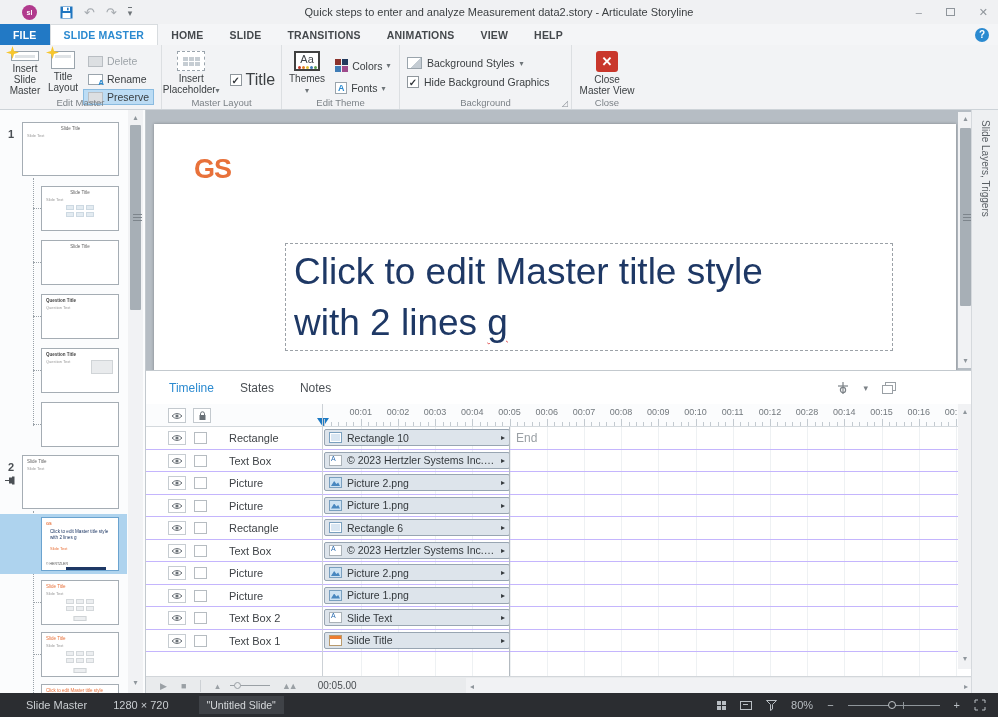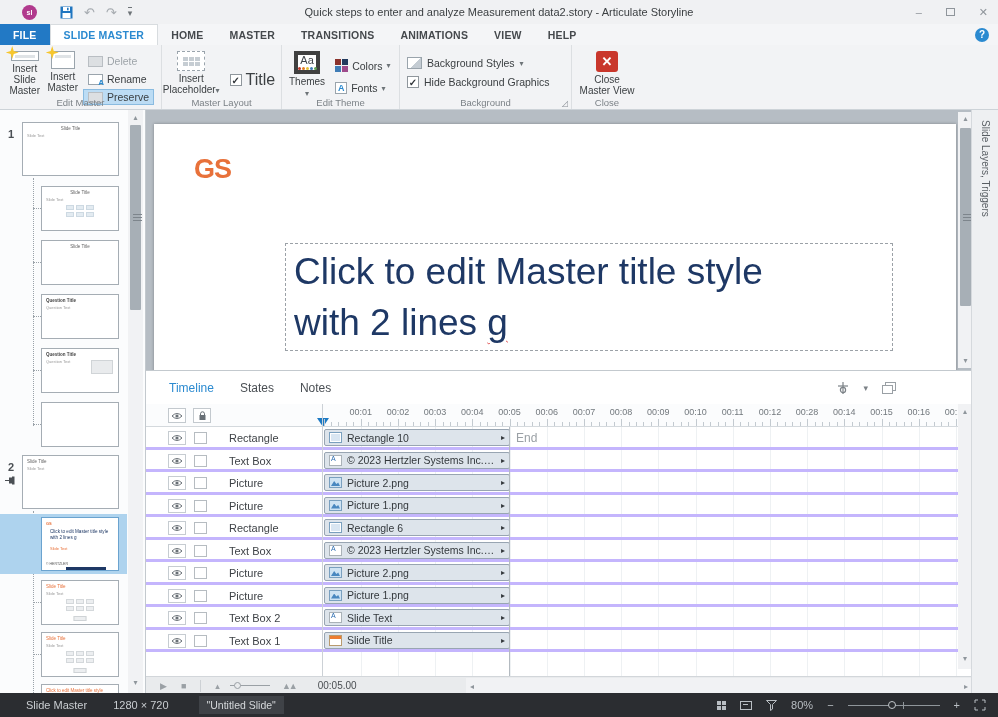--- a/index.html
+++ b/index.html
@@ -30,21 +30,21 @@
   .smallbtn.preserve{background:#bcdcf4;border:1px solid #8abbe0;}
   .mini-slide{width:15px;height:11px;background:#fff;border:1px solid #9aa4ac;position:relative;flex:none;}
   .mini-slide.gray{background:#dcdfe2;border-color:#b9bec3;}
   .mini-slide .a{position:absolute;right:-2px;bottom:-3px;color:#2b8ad0;font-size:8px;font-weight:bold;}
   .slide-ico{width:28px;height:20px;background:#fff;border:1px solid #9aa4ac;position:relative;}
   .slide-ico .inner{position:absolute;left:3px;top:3px;right:3px;height:3px;background:#dfe3e6;}
   .star{position:absolute;left:-6px;top:-6px;width:13px;height:13px;background:#f6c62e;clip-path:polygon(50% 0,62% 38%,100% 50%,62% 62%,50% 100%,38% 62%,0 50%,38% 38%);}
   .ph-ico{width:28px;height:20px;border:1px dashed #9aa4ac;background:#fff;display:flex;align-items:center;justify-content:center;}
   .ph-grid{display:grid;grid-template-columns:repeat(3,5px);gap:1px;}
   .ph-grid i{width:5px;height:4px;background:#c6cdd3;}
-  .themes-ico{width:26px;height:23px;border:4px solid #404040;background:#fff;display:flex;flex-direction:column;align-items:center;justify-content:center;gap:1px;}
+  .themes-ico{width:26px;height:23px;border:2px solid #404040;background:#fff;display:flex;flex-direction:column;align-items:center;justify-content:center;gap:1px;}
   .themes-ico .aa{font-size:11px;color:#3f4449;line-height:11px;}
   .dots{display:flex;gap:1px;}
   .dots i{width:3px;height:3px;border-radius:50%;}
   .colors-ico{width:13px;height:13px;display:grid;grid-template-columns:6px 6px;grid-template-rows:6px 6px;gap:1px;flex:none;}
   .fonts-ico{width:12px;height:12px;border:1px solid #9aa4ac;background:#fff;color:#2b8ad0;font-size:9px;font-weight:bold;text-align:center;line-height:11px;flex:none;}
   .bg-ico{width:15px;height:12px;border:1px solid #9aa4ac;background:linear-gradient(135deg,#fff 55%,#c4ccd3 55%);flex:none;}
   .cb{width:12px;height:12px;border:1px solid #8f969c;background:#fff;color:#2f3338;font-size:10px;font-weight:bold;line-height:11px;text-align:center;flex:none;}
   .close-ico{width:22px;height:22px;border-radius:3px;background:#c9372c;color:#fff;font-size:13px;font-weight:bold;display:flex;align-items:center;justify-content:center;}
   .caret{font-size:8px;color:#6e7478;}
   .launcher{position:absolute;right:3px;bottom:1px;font-size:8px;color:#8a9096;}
@@ -94,21 +94,21 @@
   .tl-ruler{position:absolute;left:0;top:33px;width:812px;height:23px;background:#fbfcfd;border-bottom:1px solid #d4d9dd;overflow:hidden;}
   .rlabel{position:absolute;top:3px;width:36px;text-align:center;font-size:9px;color:#72787d;}
   .tick{position:absolute;background:#c3cad0;width:1px;}
   .hdr-box{position:absolute;width:18px;height:15px;top:4px;border:1px solid #c3c9ce;background:#fff;display:flex;align-items:center;justify-content:center;}
   .playhead{position:absolute;top:14px;width:0;height:0;border-left:6.5px solid transparent;border-right:6.5px solid transparent;border-top:9px solid #1d7ac4;}
   .tl-rows{position:absolute;left:0;top:56px;width:812px;height:249px;background:#fff;overflow:hidden;}
   .gridline{position:absolute;top:0;height:249px;width:1px;background:#eef1f3;}
   .colsep{position:absolute;left:176px;top:33px;height:272px;width:1px;background:#ccd1d6;z-index:3;}
   .endline{position:absolute;left:363px;top:0;height:249px;width:1px;background:#b3bac0;}
   .endlabel{position:absolute;left:370px;top:4px;font-size:12px;color:#9aa0a5;}
-  .tl-row{position:absolute;left:0;width:812px;height:22.5px;border-bottom:3px solid #c4b5fd;}
+  .tl-row{position:absolute;left:0;width:812px;height:22.5px;border-bottom:1px solid #c4b5fd;}
   .eyebox{position:absolute;left:22px;top:4px;width:18px;height:14px;border:1px solid #c6ccd1;background:#fff;display:flex;align-items:center;justify-content:center;}
   .chkbox{position:absolute;left:48px;top:5px;width:13px;height:12px;border:1px solid #b6bcc1;background:#fff;}
   .rowname{position:absolute;left:83px;top:5px;font-size:11px;color:#3f4347;}
   .bar{position:absolute;left:178px;width:186px;top:2px;height:17px;background:#dde4eb;border:1px solid #98a5b2;border-radius:2px;display:flex;align-items:center;padding:0 4px;gap:5px;font-size:10.5px;color:#33383c;overflow:hidden;white-space:nowrap;}
   .bar .arrow{margin-left:auto;font-size:8px;color:#33383c;}
   .bar .itxt{overflow:hidden;text-overflow:ellipsis;}
   .bicon{width:13px;height:11px;flex:none;border:1px solid #7aa0bf;background:#fff;position:relative;}
   .bicon.rect::after{content:"";position:absolute;left:1px;right:1px;top:1px;bottom:1px;background:#d9e6f2;}
   .bicon.text{border-color:#aab2b8;}
   .bicon.text::after{content:"A";position:absolute;left:1px;top:-1px;font-size:7px;color:#2b6cb0;}
@@ -164,21 +164,21 @@
     <span class="maxbox"></span>
     <span>✕</span>
   </div>
 </div>
 
 <div id="tabrow">
 
   <div class="tab file">FILE</div>
     <div class="tab active">SLIDE MASTER</div>
     <div class="tab">HOME</div>
-    <div class="tab">MASTER</div>
+    <div class="tab">SLIDE</div>
     <div class="tab">TRANSITIONS</div>
     <div class="tab">ANIMATIONS</div>
     <div class="tab">VIEW</div>
     <div class="tab">HELP</div>
     <div class="help-circle">?</div>
 </div>
 
 <div id="ribbon">
   <div class="rgroup" style="width:162px;">
     <div class="bigbtn">
@@ -186,21 +186,21 @@
           <span class="star"></span>
           <span class="inner"></span>
         </span>
       <span>Insert Slide Master</span>
     </div>
     <div class="bigbtn" style="width:40px;">
       <span class="slide-ico" style="width:24px;height:18px;">
           <span class="star"></span>
           <span class="inner"></span>
         </span>
-      <span>Insert Master</span>
+      <span>Title Layout</span>
     </div>
     <div class="smallcol">
       <div class="smallbtn disabled">
           <span class="mini-slide gray"></span>
           <span>Delete</span>
         </div>
       <div class="smallbtn">
           <span class="mini-slide">
             <span class="a">A</span>
           </span>

